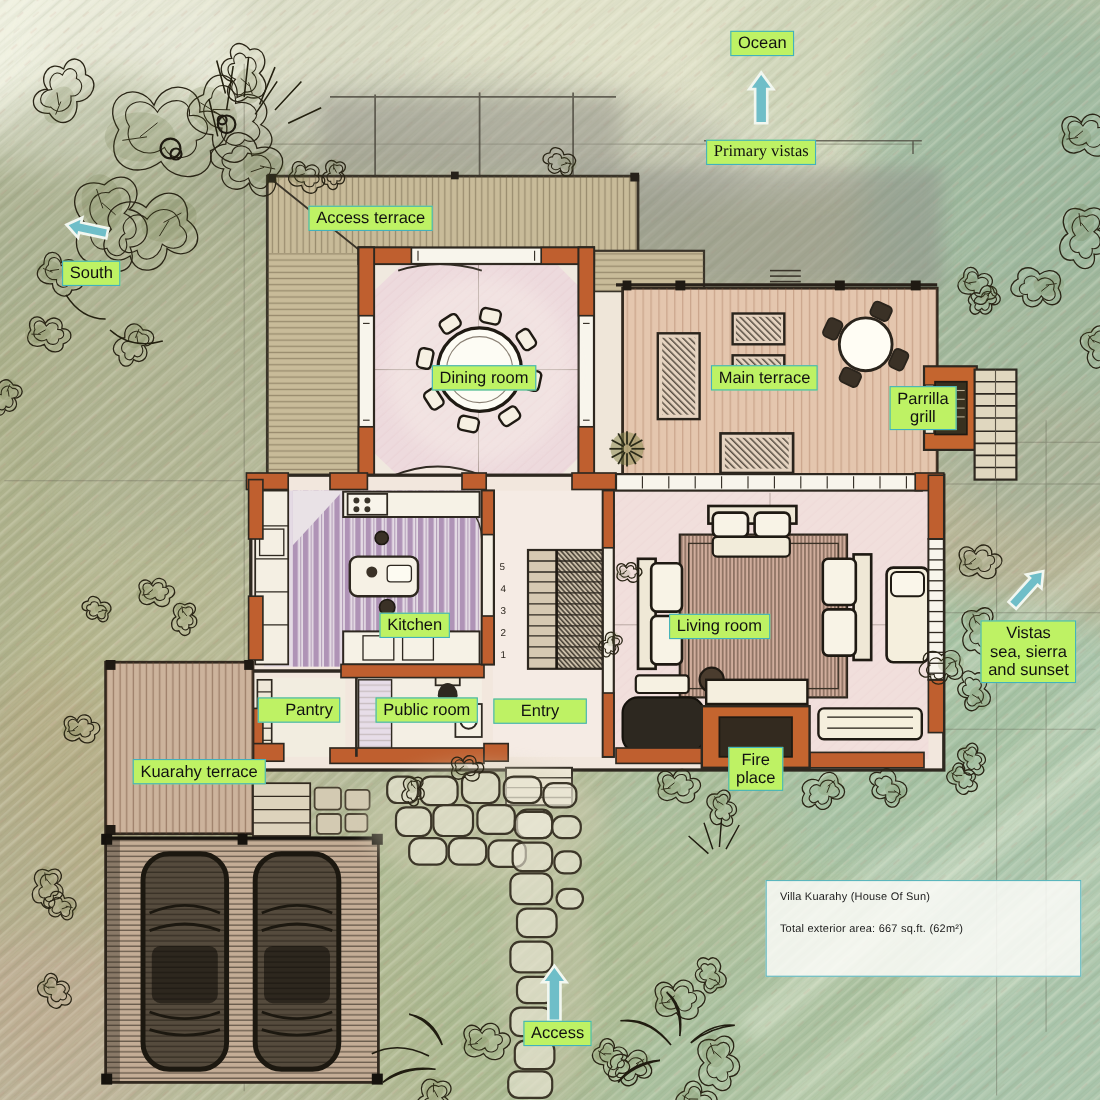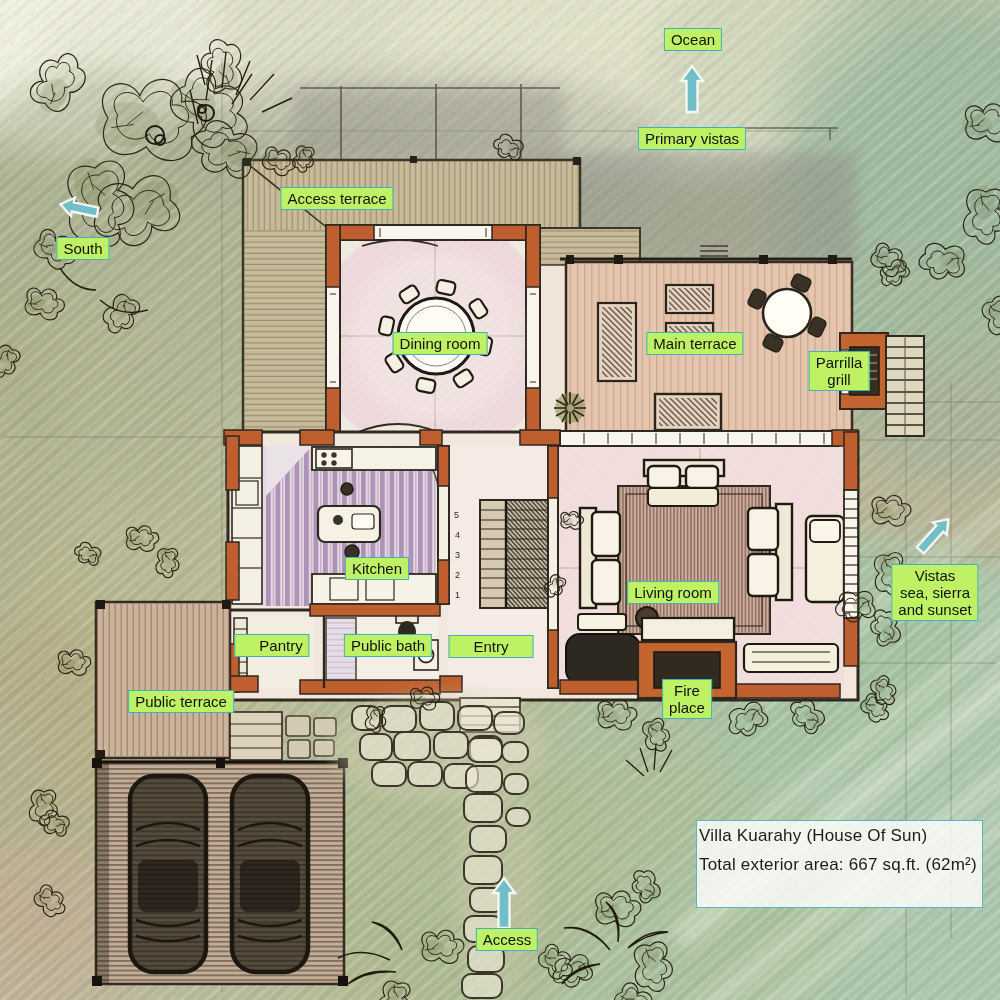--- a/index.html
+++ b/index.html
@@ -1,20 +1,20 @@
 <!DOCTYPE html>
 <html><head><meta charset="utf-8">
 <style>
 html,body{margin:0;padding:0;width:1000px;height:1000px;overflow:hidden;}
 #scene{position:relative;width:1000px;height:1000px;background:#a9b18c;font-family:"Liberation Sans",sans-serif;}
 #scene svg{position:absolute;left:0;top:0;}
 .lbl{position:absolute;box-sizing:border-box;background:#bef264;border:1px solid #42b1bd;color:#111;
 font-size:15px;line-height:17px;text-align:center;padding:2px 6px;white-space:nowrap;transform:translateX(-50%);}
-#info{position:absolute;box-sizing:border-box;left:696px;top:820px;width:287px;height:88px;
-background:rgba(252,252,248,0.85);border:1px solid #5ab6bd;color:#1b1b1b;font-size:17px;line-height:14.7px;padding:8px 0 0 2px;letter-spacing:0.2px;}
+#info{position:absolute;box-sizing:border-box;left:696px;top:800px;width:287px;height:88px;
+background:rgba(252,252,248,0.85);border:1px solid #5ab6bd;color:#1b1b1b;font-size:10px;line-height:14.7px;padding:8px 0 0 12px;letter-spacing:0.2px;}
 </style></head>
 <body>
 <div id="scene">
 <svg width="1000" height="1000" viewBox="0 0 1000 1000">
 <defs>
 <filter id="b18" x="-60%" y="-60%" width="220%" height="220%">
           <feGaussianBlur stdDeviation="18"></feGaussianBlur>
         </filter>
 <filter id="b8" x="-60%" y="-60%" width="220%" height="220%">
           <feGaussianBlur stdDeviation="8"></feGaussianBlur>
@@ -656,45 +656,45 @@
 
 <path d="M504,878 L515.0,893.0 L509.5,893.0 L509.5,928 L498.5,928 L498.5,893.0 L493.0,893.0 Z" fill="#6fbec8" stroke="#f2f7f0" stroke-width="2.4"></path>
 
 <path d="M78,190 L87.35,202.75 L82.675,202.75 L82.675,228 L73.325,228 L73.325,202.75 L68.65,202.75 Z" fill="#6fbec8" stroke="#f2f7f0" stroke-width="2.4" transform="rotate(-78 78 208)"></path>
 
 <path d="M935,514 L944.35,526.75 L939.675,526.75 L939.675,556 L930.325,556 L930.325,526.75 L925.65,526.75 Z" fill="#6fbec8" stroke="#f2f7f0" stroke-width="2.4" transform="rotate(42 935 534)"></path>
     </svg>
 
 <div class="lbl" style="left:693px;top:28px;">Ocean</div>
 
-<div class="lbl" style="left:692px;top:127px;">Primary vistas</div>
+<div class="lbl" style="left:692px;top:127px;font-family:Liberation Serif, serif;">Primary vistas</div>
 
 <div class="lbl" style="left:337px;top:187px;">Access terrace</div>
 
 <div class="lbl" style="left:83px;top:237px;">South</div>
 
 <div class="lbl" style="left:440px;top:332px;">Dining room</div>
 
 <div class="lbl" style="left:695px;top:332px;">Main terrace</div>
 
 <div class="lbl" style="left:839px;top:351px;">Parrilla<br>grill</div>
 
 <div class="lbl" style="left:377px;top:557px;">Kitchen</div>
 
 <div class="lbl" style="left:272px;top:634px;padding-left:24px;">Pantry</div>
 
-<div class="lbl" style="left:388px;top:634px;">Public bath</div>
+<div class="lbl" style="left:388px;top:634px;">Public room</div>
 
 <div class="lbl" style="left:491px;top:635px;padding:2px 24px;">Entry</div>
 
-<div class="lbl" style="left:673px;top:558px;margin-top:23px;">Living room</div>
+<div class="lbl" style="left:654px;top:558px;">Living room</div>
 
 <div class="lbl" style="left:687px;top:639px;margin-top:40px;">Fire<br>place</div>
 
-<div class="lbl" style="left:181px;top:690px;">Public terrace</div>
+<div class="lbl" style="left:181px;top:690px;">Kuarahy terrace</div>
 
 <div class="lbl" style="left:935px;top:564px;">Vistas<br>sea, sierra<br>and sunset</div>
 
 <div class="lbl" style="left:507px;top:928px;">Access</div>
 
 <div id="info">
 <div>Villa Kuarahy (House Of Sun)</div>
 <div>&nbsp;</div>
 <div>Total exterior area: 667 sq.ft. (62m²)</div>
 </div>

